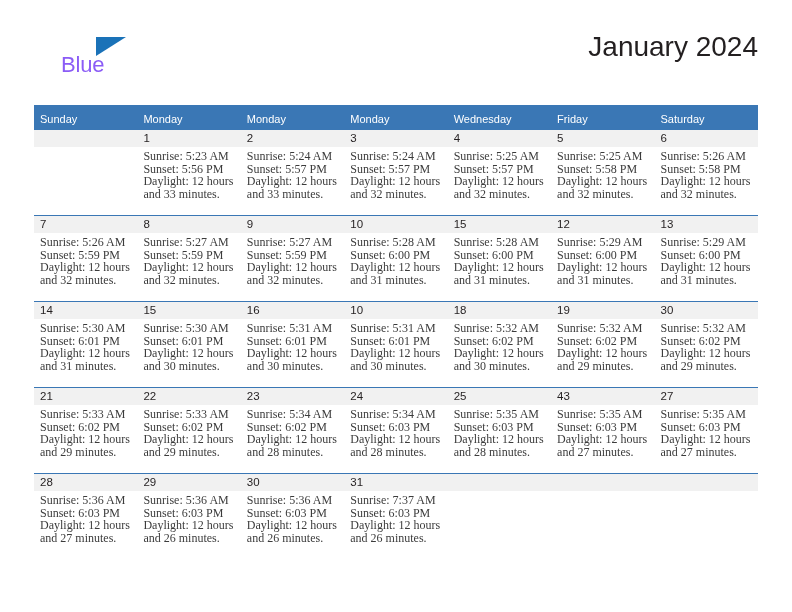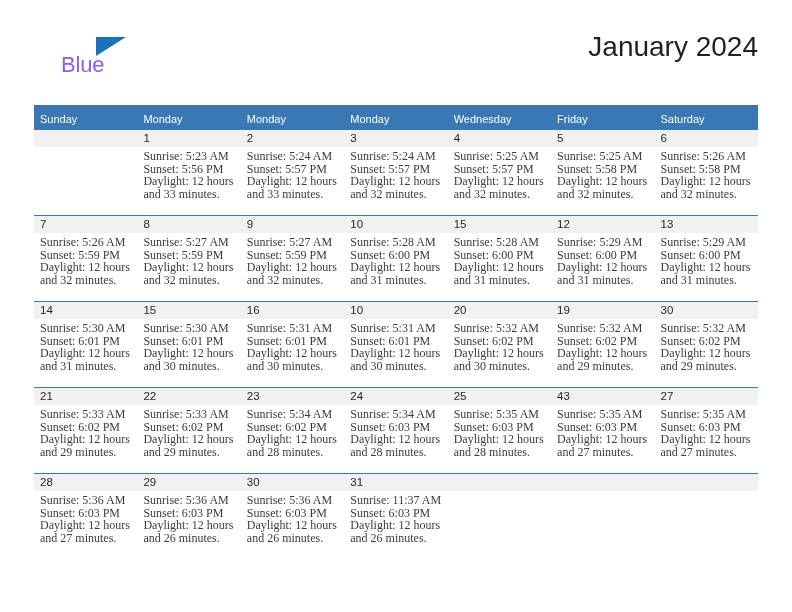--- a/index.html
+++ b/index.html
@@ -312,21 +312,21 @@
           </td>
           <td>
             <div class="daynum">10</div>
             <div class="details">
               <div>Sunrise: 5:31 AM</div>
               <div>Sunset: 6:01 PM</div>
               <div class="dl-wrap">Daylight: 12 hours and 30 minutes.</div>
             </div>
           </td>
           <td>
-            <div class="daynum">20</div>
+            <div class="daynum">18</div>
             <div class="details">
               <div>Sunrise: 5:32 AM</div>
               <div>Sunset: 6:02 PM</div>
               <div class="dl-wrap">Daylight: 12 hours and 30 minutes.</div>
             </div>
           </td>
           <td>
             <div class="daynum">19</div>
             <div class="details">
               <div>Sunrise: 5:32 AM</div>
@@ -422,21 +422,21 @@
             <div class="daynum">30</div>
             <div class="details">
               <div>Sunrise: 5:36 AM</div>
               <div>Sunset: 6:03 PM</div>
               <div class="dl-wrap">Daylight: 12 hours and 26 minutes.</div>
             </div>
           </td>
           <td>
             <div class="daynum">31</div>
             <div class="details">
-              <div>Sunrise: 11:37 AM</div>
+              <div>Sunrise: 7:37 AM</div>
               <div>Sunset: 6:03 PM</div>
               <div class="dl-wrap">Daylight: 12 hours and 26 minutes.</div>
             </div>
           </td>
           <td>
             <div class="daynum empty"></div>
             <div class="details"></div>
           </td>
           <td>
             <div class="daynum empty"></div>

